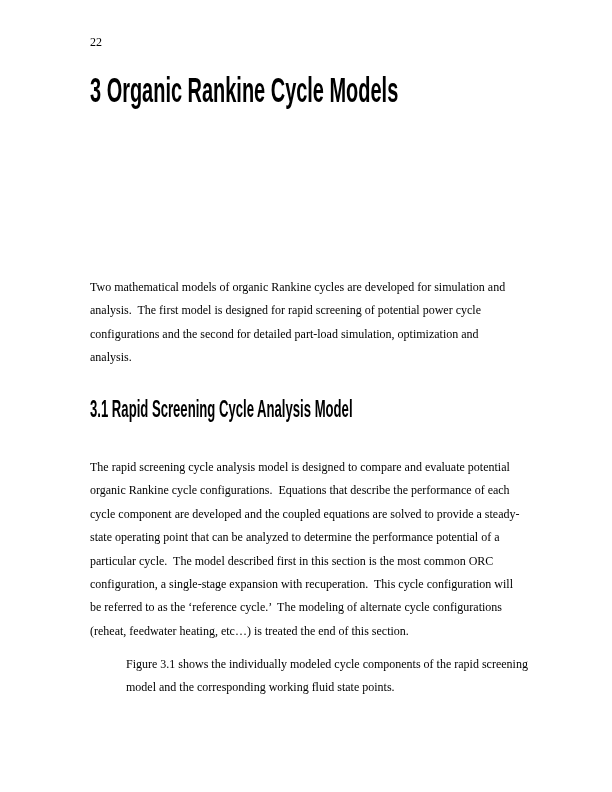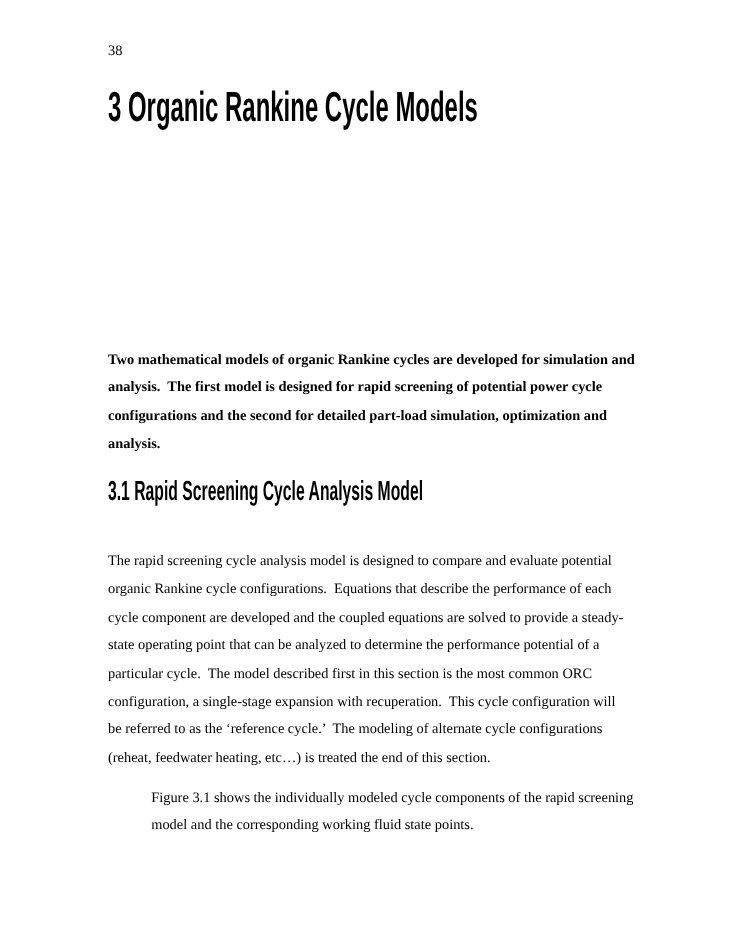--- a/index.html
+++ b/index.html
@@ -52,28 +52,28 @@
   }
 
   .body-paragraph {
     left: 90px;
     font-size: 12px;
     line-height: 23.4px;
     white-space: pre;            
     font-family: "Liberation Serif", serif;
     color: #000000;
   }
-  #intro-paragraph  { top: 288px; font-weight: bold; }
+  #intro-paragraph  { top: 276px; }
   #body-paragraph   { top: 456px; }
   #figure-paragraph { top: 653px; margin-left: 36px; }
 </style>
 </head>
 <body>
 
-<div id="page-number" class="abs">38</div>
+<div id="page-number" class="abs">22</div>
 
 <h1 id="chapter-title" class="abs condensed-heading" style="margin:0;">
   <span class="squeeze">3 Organic Rankine Cycle Models</span>
 </h1>
 
 <div id="intro-paragraph" class="abs body-paragraph">Two mathematical models of organic Rankine cycles are developed for simulation and
 analysis.  The first model is designed for rapid screening of potential power cycle
 configurations and the second for detailed part-load simulation, optimization and
 analysis.</div>
 

